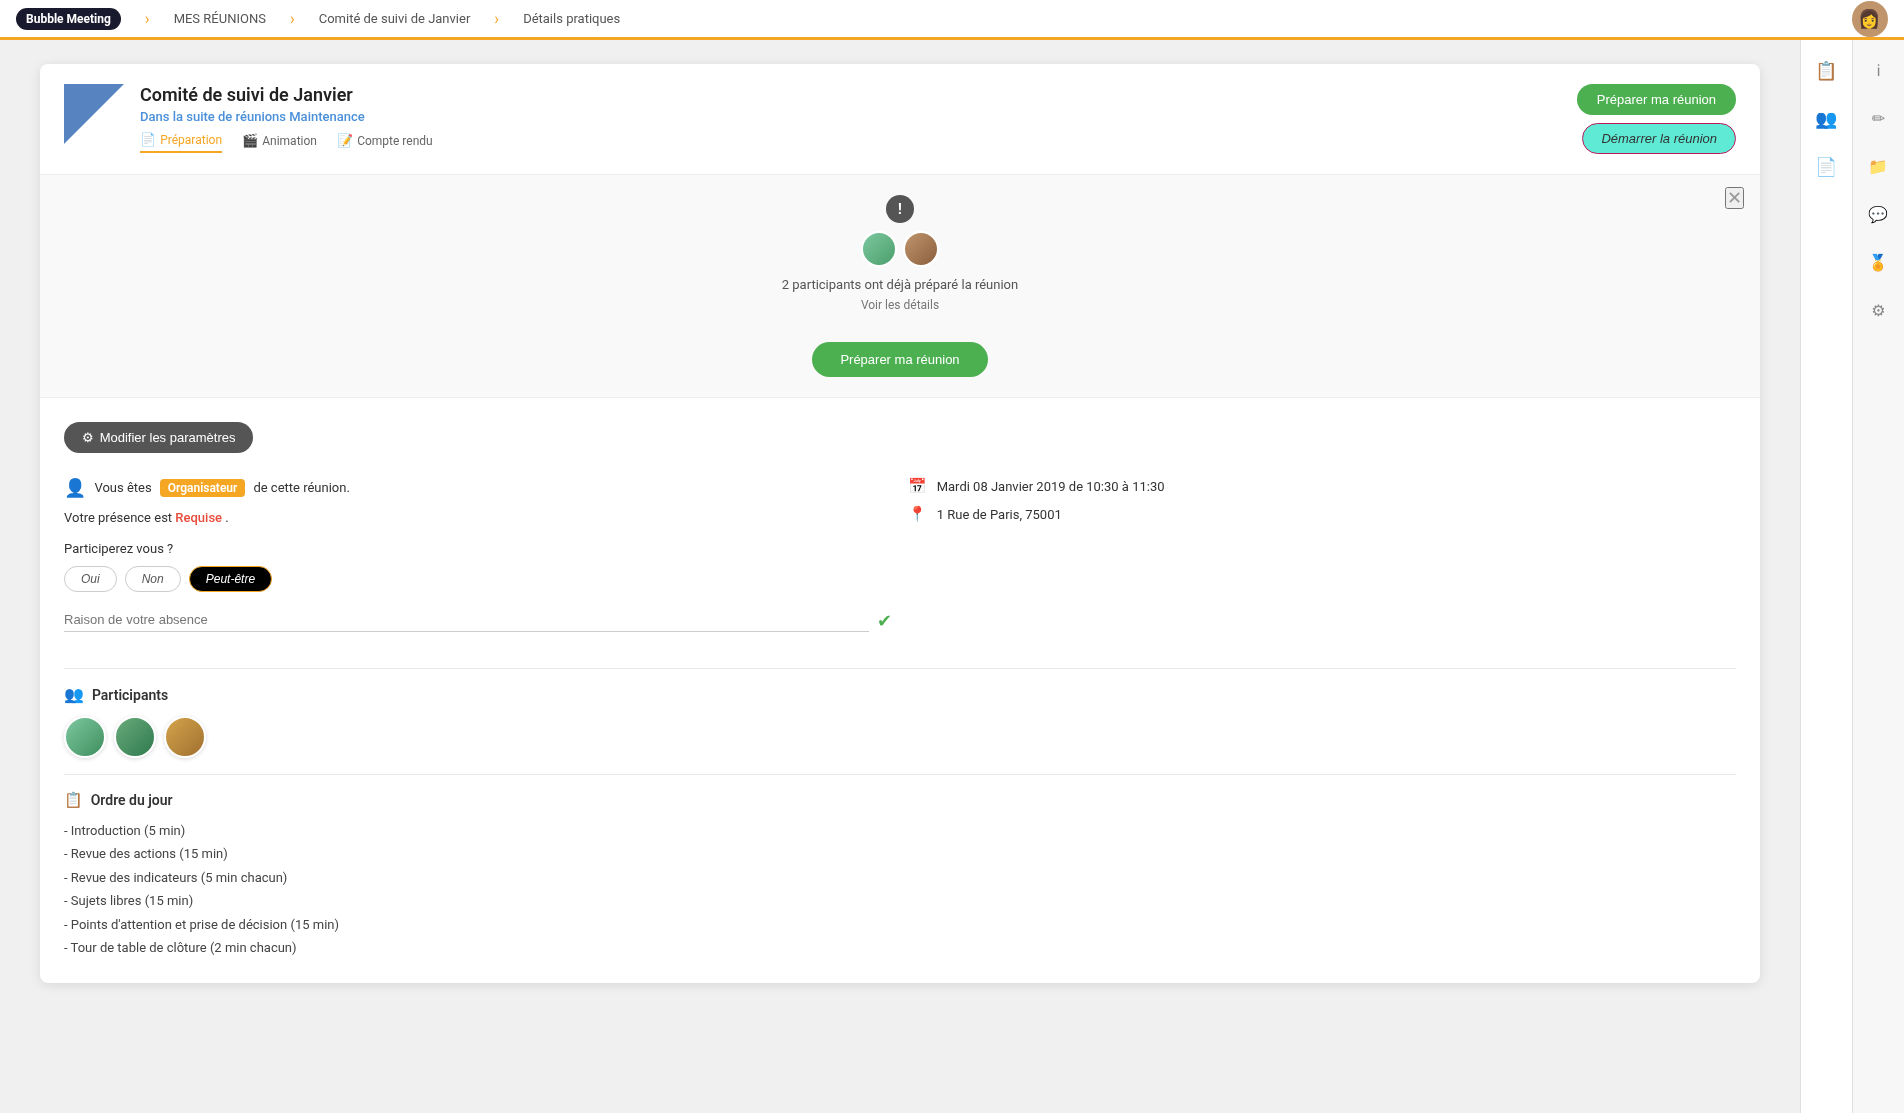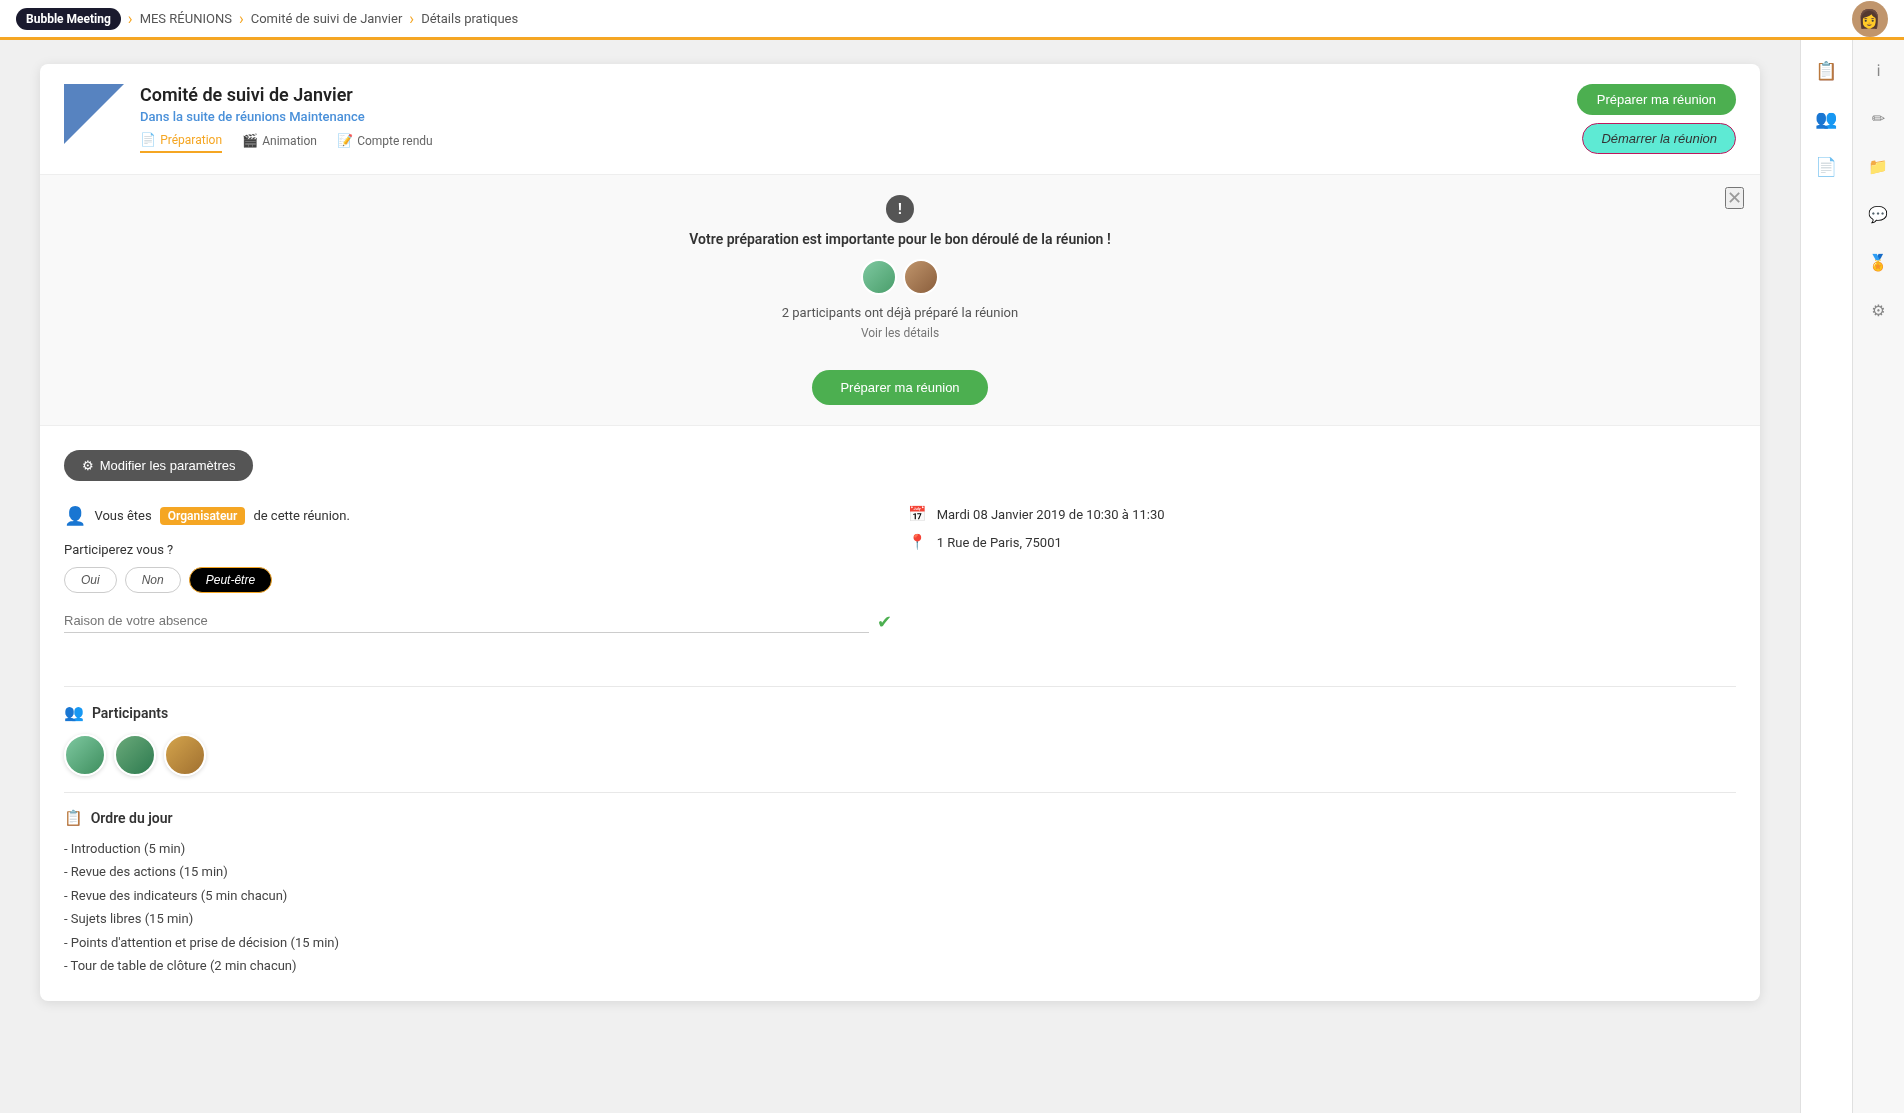--- a/index.html
+++ b/index.html
@@ -11,21 +11,21 @@
     }
 
     
     .top-nav {
       height: 40px;
       background: white;
       border-bottom: 3px solid #f5a623;
       display: flex;
       align-items: center;
       padding: 0 16px;
-      gap: 3px;
+      gap: 20px;
     }
     .logo-pill {
       background: #1a1a2e;
       color: white;
       border-radius: 20px;
       padding: 4px 10px;
       font-size: 12px;
       font-weight: bold;
     }
     .nav-sep {
@@ -304,21 +304,21 @@
     }
     .choice-btn.maybe {
       background: #000000;
       border-color: #f5a623;
       color: white;
     }
     .raison-row {
       display: flex;
       align-items: center;
       gap: 8px;
-      margin-bottom: 33px;
+      margin-bottom: 16px;
     }
     .raison-row input {
       flex: 1;
       border: none;
       border-bottom: 1px solid #ccc;
       outline: none;
       font-size: 13px;
       color: #aaa;
       padding: 4px 0;
       background: transparent;
@@ -491,21 +491,20 @@
         </div>
         <div class="card-header-actions">
           <button class="btn-green">Préparer ma réunion</button>
           <button class="btn-outline">Démarrer la réunion</button>
         </div>
       </div>
 
       <div class="prep-banner">
         <button class="close-btn">✕</button>
         <div class="info-icon">!</div>
-        <h3>Votre préparation est importante pour le bon déroulé de la réunion !</h3>
         <div class="avatar-row">
           <div class="avatar-sm avatar-sm-1"></div>
           <div class="avatar-sm avatar-sm-2"></div>
         </div>
         <p class="prep-count">2 participants ont déjà préparé la réunion</p>
         <span class="voir-details">Voir les détails</span>
         <br>
         <button class="btn-green-round">Préparer ma réunion</button>
       </div>
 
@@ -517,20 +516,25 @@
         </button>
 
         <div class="meeting-info-grid">
 
           <div class="info-left">
             <div class="organizer-line">
               <span style="font-size:18px;color:#555;">👤</span>
               <span>Vous êtes</span>
               <span class="organizer-badge">Organisateur</span>
               <span>de cette réunion.</span>
+            </div>
+            <div class="presence-line">
+              <span>Votre présence est</span>
+              <span class="presence-required">Requise</span>
+              <span>.</span>
             </div>
             <div class="participer-line">Participerez vous ?</div>
             <div class="choice-btns">
               <button class="choice-btn">Oui</button>
               <button class="choice-btn">Non</button>
               <button class="choice-btn maybe">Peut-être</button>
             </div>
             <div class="raison-row">
               <input type="text" placeholder="Raison de votre absence" style="">
               <span class="check-icon">✔</span>

